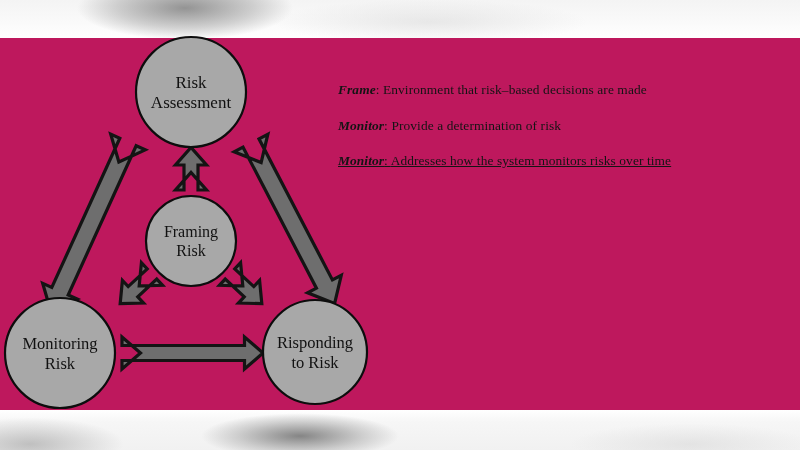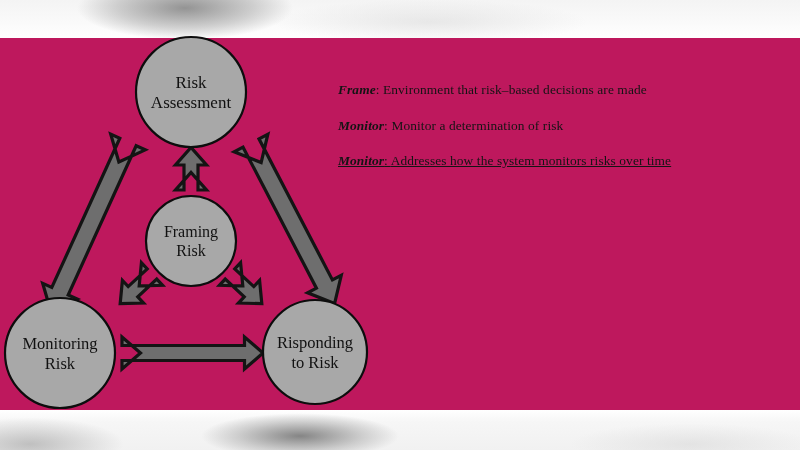--- a/index.html
+++ b/index.html
@@ -147,21 +147,21 @@
 
   </svg>
 
   <div id="legend">
 
     <p class="legend-row">
       <span class="legend-term">Frame</span><span>: </span><span>Environment that risk–based decisions are made</span>
     </p>
 
     <p class="legend-row">
-      <span class="legend-term">Monitor</span><span>: </span><span>Monitor a determination of risk</span>
+      <span class="legend-term">Monitor</span><span>: </span><span>Provide a determination of risk</span>
     </p>
 
 
     <p class="legend-row">
       <span class="legend-term">Monitor</span><span>: </span><span>Addresses how the system monitors risks over time</span>
     </p>
 
   </div>
 
 </div>

